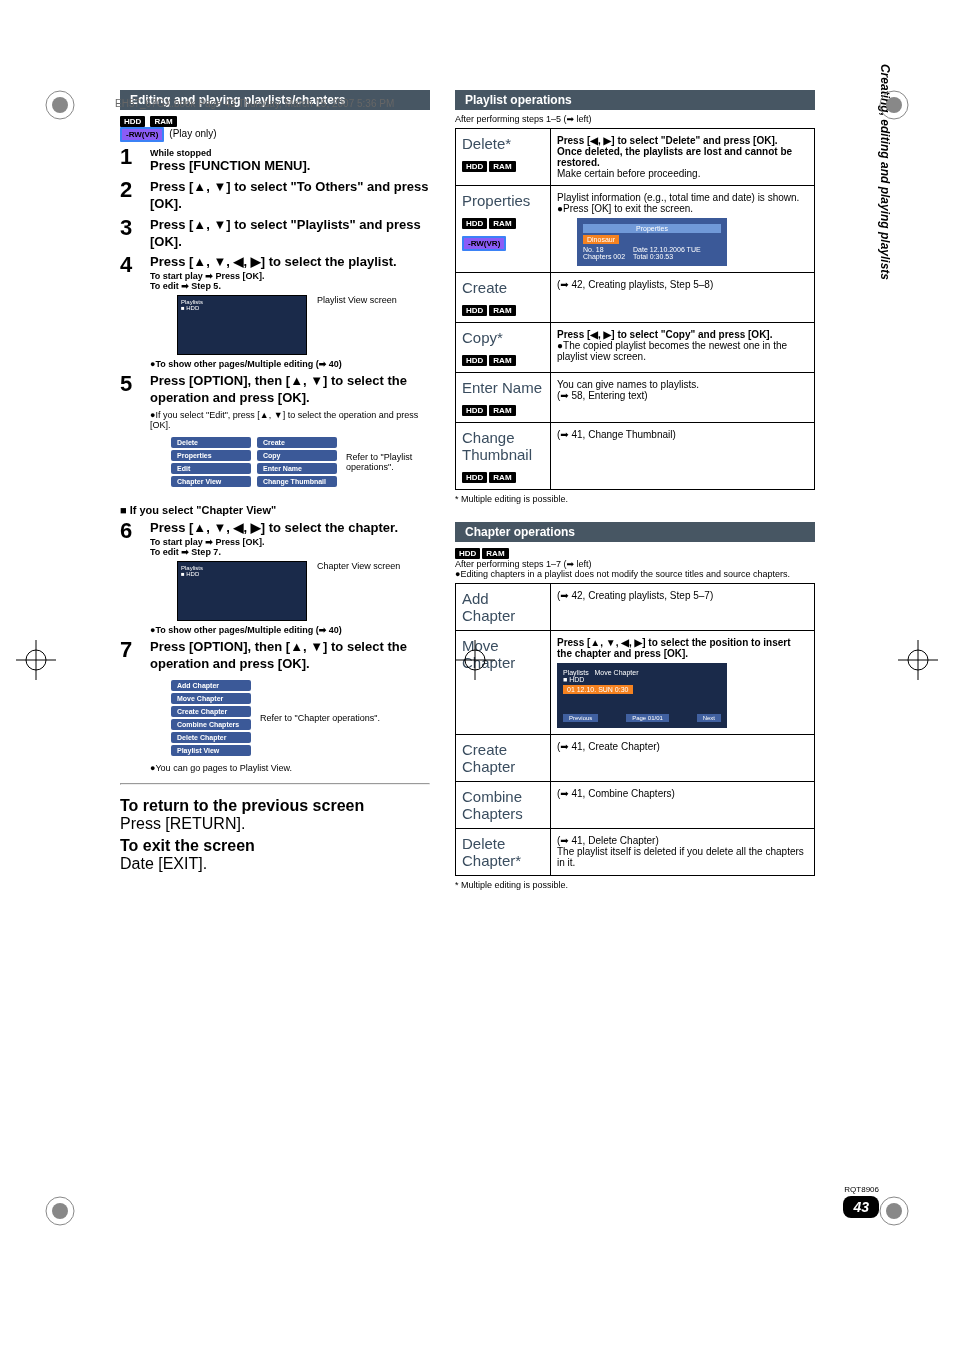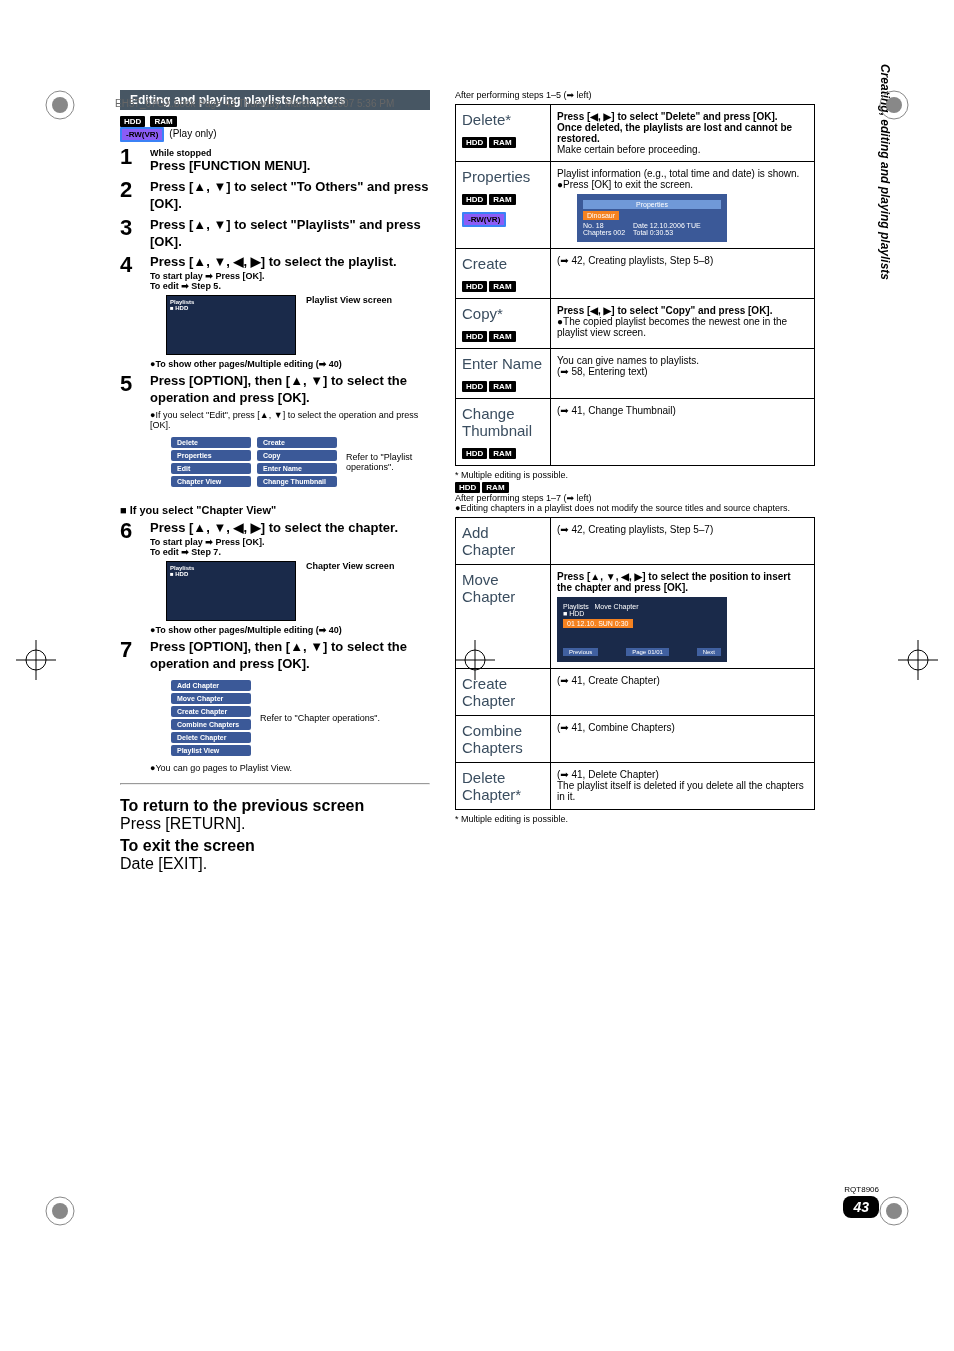--- a/index.html
+++ b/index.html
@@ -35,21 +35,21 @@
 .page-num-box { position: absolute; right: 75px; bottom: 133px; text-align: right; }
 .page-num { background: #000; color: #fff; font-size: 14px; font-style: italic; font-weight: bold; padding: 3px 10px; border-radius: 8px; display: inline-block; }
 .rqt { font-size: 8px; margin-bottom: 2px; text-align: right; }
 .header-info { position: absolute; top: 98px; left: 115px; font-size: 10px; color: #666; }
 .bullet { font-size: 9px; }
 .reg-mark { position: absolute; width: 40px; height: 40px; }
 .opt-diagram { display: flex; align-items: center; margin: 6px 0 6px 20px; }
 .opt-col { display: flex; flex-direction: column; }
 .arrow-note { font-size: 9px; margin-left: 8px; }
 .mini-screen { border: 1px solid #000; width: 130px; height: 60px; background: #1a2a4a; padding: 3px; font-size: 6px; color:#fff; position: relative; }
-.ms-wrap { display:flex; align-items:flex-start; gap:10px; margin: 4px 0 4px 16px; font-weight: bold; }
+.ms-wrap { display:flex; align-items:flex-start; gap:10px; margin: 4px 0 4px 27px; }
 .ms-label { font-size: 9px; }
 .move-diagram { background: #1a2a4a; color: #fff; padding: 6px; font-size: 7px; width: 170px; margin-top: 4px; }
 .move-diagram .nav { display:flex; justify-content:space-between; margin-top: 20px; font-size: 6px; }
 .move-diagram .nav span { background:#4060a0; padding:1px 6px; }
 .small { font-size: 9px; }
 </style>
 </head>
 <body>
 
 <div class="header-info">EH57_67GX.book  Page 43  Thursday, March 15, 2007  5:36 PM</div>
@@ -172,20 +172,21 @@
     <hr style="margin-top:10px;">
     <div class="footer-hint">
       <div><strong>To return to the previous screen</strong></div>
       <div>Press [RETURN].</div>
       <div style="margin-top:4px;"><strong>To exit the screen</strong></div>
       <div>Date [EXIT].</div>
     </div>
   </div>
 
   <div class="col col-right">
+    <div class="section-bar">Playlist operations</div>
     <div class="small">After performing steps 1–5 (➡ left)</div>
 
     <table class="ops-table">
       <tbody>
           <tr>
         <td class="op-name">
           <span>Delete*</span>
           <div class="op-badges"><span class="badge">HDD</span><span class="badge">RAM</span></div>
         </td>
         <td>
@@ -244,20 +245,21 @@
         <td class="op-name">
           <span>Change Thumbnail</span>
           <div class="op-badges"><span class="badge">HDD</span><span class="badge">RAM</span></div>
         </td>
         <td><span>(➡ 41, Change Thumbnail)</span></td>
       </tr>
     </tbody>
       </table>
     <div class="footnote">* Multiple editing is possible.</div>
 
+    <div class="section-bar" style="margin-top:18px;">Chapter operations</div>
     <div><span class="badge">HDD</span><span class="badge">RAM</span></div>
     <div class="small">After performing steps 1–7 (➡ left)</div>
     <div class="small">●<span>Editing chapters in a playlist does not modify the source titles and source chapters.</span></div>
 
     <table class="ops-table">
       <tbody>
           <tr>
         <td class="op-name"><span>Add Chapter</span></td>
         <td><span>(➡ 42, Creating playlists, Step 5–7)</span></td>
       </tr>

